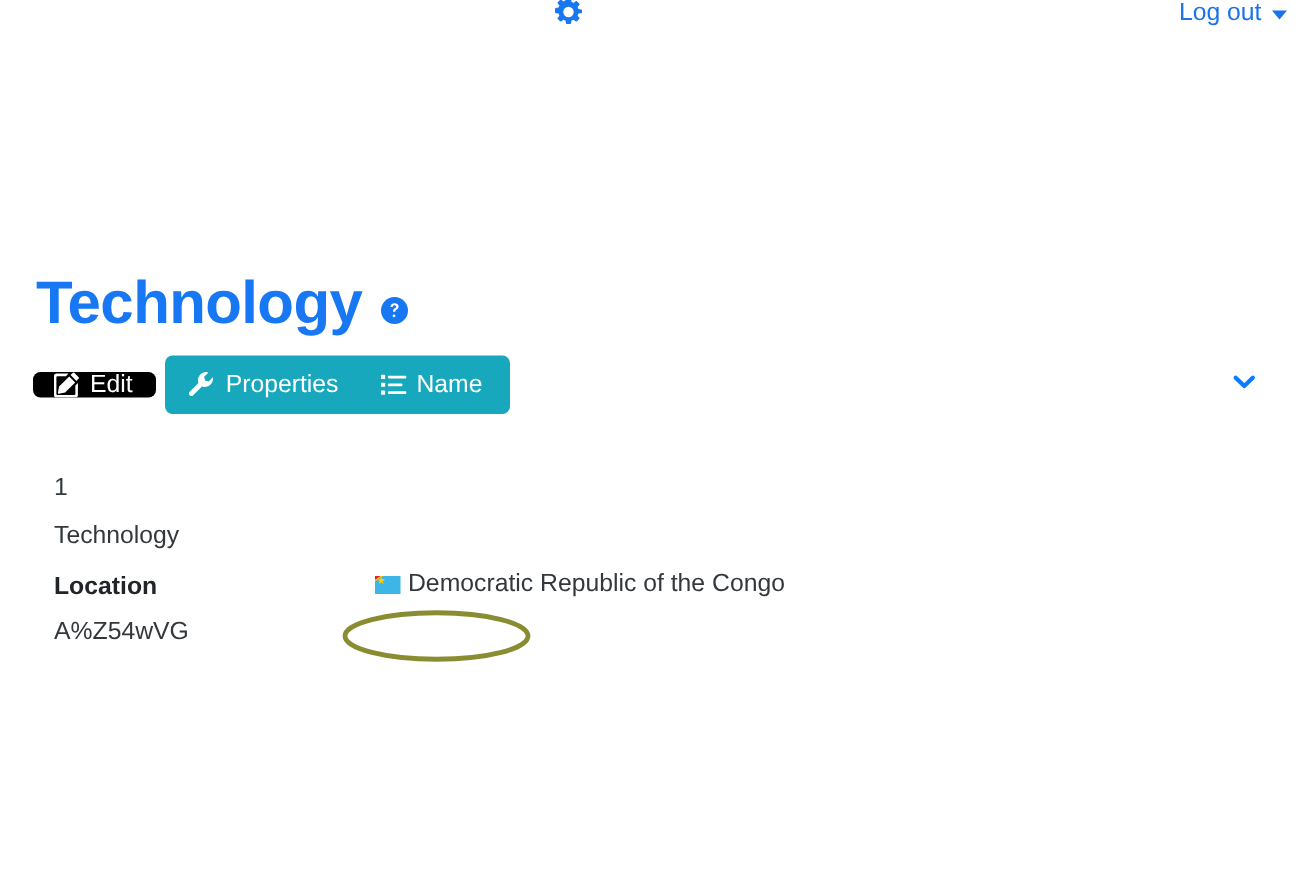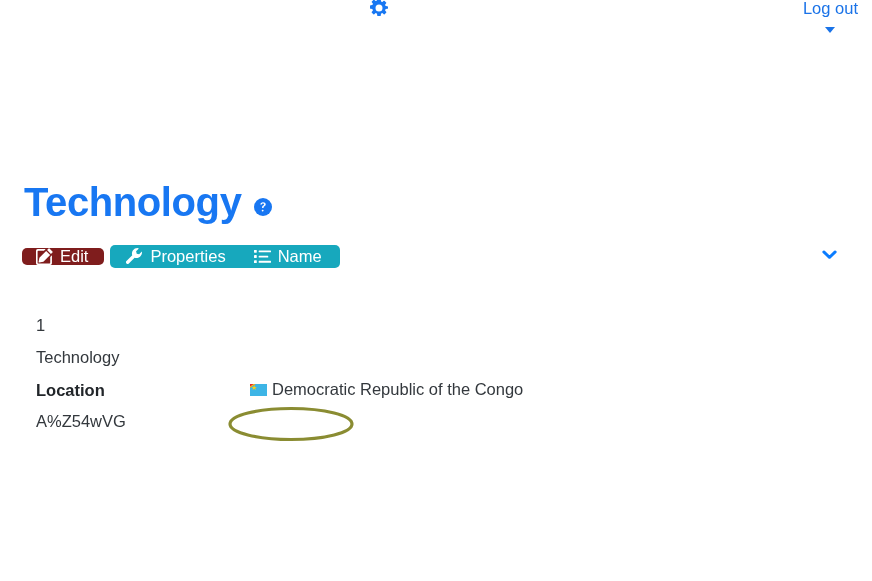--- a/index.html
+++ b/index.html
@@ -39,21 +39,20 @@
     position: absolute;
     right: 14px;
     top: -1px;
     display: flex;
     align-items: center;
     gap: 7px;
     color: #1a73e8;
     font-size: 16.5px;
     cursor: pointer;
     white-space: nowrap;
-    flex-direction: column;
   }
   .logout .caret {
     width: 0; height: 0;
     border-left: 5px solid transparent;
     border-right: 5px solid transparent;
     border-top: 6px solid #1a73e8;
     display: inline-block;
     margin-top: 2px;
   }
 
@@ -89,39 +88,39 @@
     left: 22px;
     top: 237px;
     width: 828px;
     height: 39px;
     display: flex;
     align-items: center;
   }
   .btn-group {
     display: flex;
     align-items: stretch;
-    height: 23px;
+    height: 39px;
     justify-content: center;
   }
   .btn {
     display: flex;
     align-items: center;
     gap: 7px;
     border: none;
     color: #ffffff;
     font-family: "Liberation Sans", sans-serif;
     font-size: 16.5px;
     font-weight: 400;
     padding: 0 14px;
     cursor: pointer;
     white-space: nowrap;
     line-height: 1;
   }
   .btn-edit {
-    background: #7f1d1d;
+    background: #000000;
     border-radius: 5px;
     padding: 0 16px 0 14px;
     margin-right: 6px;
   }
   .btn-info { background: #17a8bd; }
   .group-start { border-radius: 5px 0 0 5px; padding-left: 16px; }
   .group-end   { border-radius: 0 5px 5px 0; padding-right: 18px; }
   .btn .ic { line-height: 0; display: block; }
 
   .chevron-toggle {

